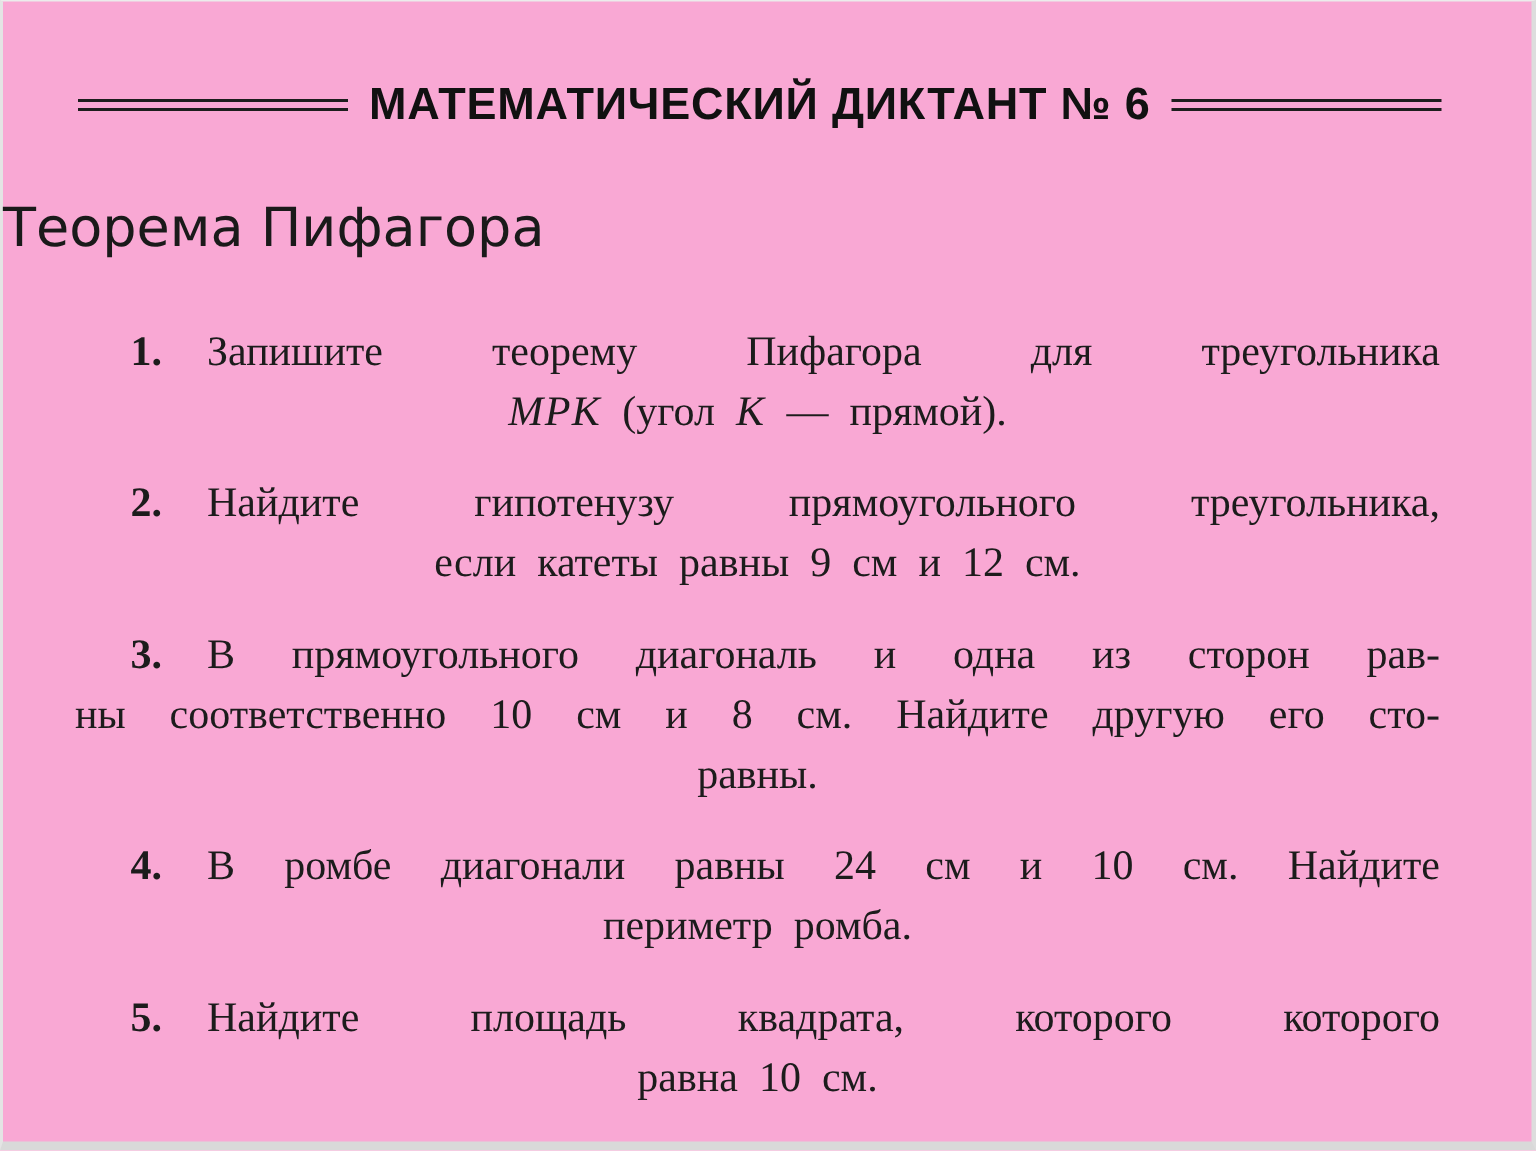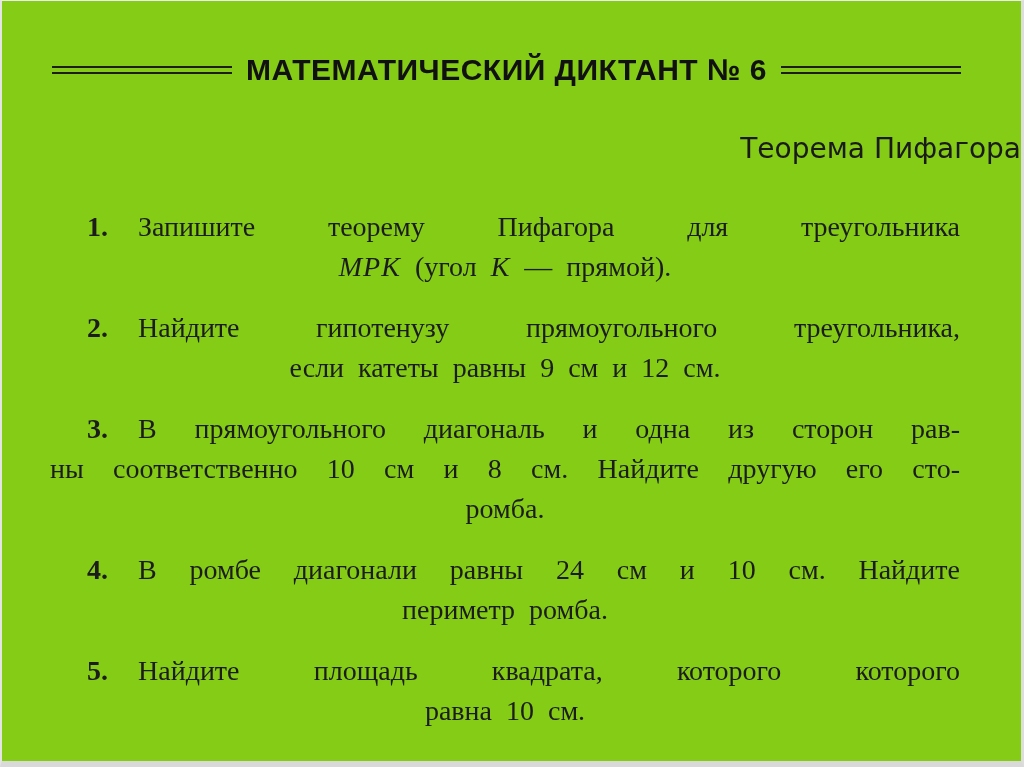--- a/index.html
+++ b/index.html
@@ -5,21 +5,21 @@
   html, body { margin: 0; padding: 0; }
   body {
     width: 1024px; height: 767px;
     background: #ffffff;
     overflow: hidden;
     box-sizing: border-box;
   }
   .slide {
     width: 1024px; height: 767px;
     box-sizing: border-box;
-    background: #84cc16;
+    background: #f9a8d4;
     border-top: 1px solid #ececec;
     border-left: 2px solid #e4e4e4;
     border-right: 3px solid #dddddd;
     border-bottom: 6px solid #d9d9d9;
     color: #1c1c1c;
     font-family: "Liberation Serif", "DejaVu Serif", serif;
   }
   
   .header {
     display: flex;
@@ -37,24 +37,24 @@
     font-weight: 700;
     font-size: 30px;
     letter-spacing: 0.5px;
     color: #111111;
     margin: 0 14px;
     white-space: nowrap;
   }
   
   .subtitle {
     margin: 45px 0 16px 0;
-    text-align: right;
+    text-align: left;
     font-family: "DejaVu Sans", "Liberation Sans", sans-serif;
     font-weight: 400;
-    font-size: 28px;
+    font-size: 36px;
     color: #1a1a1a;
   }
   
   .problems {
     margin: 42px 61px 0 48px;
   }
   .problem { margin-bottom: 21px; }
   .line {
     font-size: 28px;
     line-height: 40px;
@@ -90,21 +90,21 @@
         <div class="line jfull first"><b class="pnum">1.</b><span>Запишите теорему Пифагора для треугольника</span></div>
         <div class="line"><i>MPK</i><span> (угол </span><i>K</i><span> — прямой).</span></div>
       </div>
       <div class="problem">
         <div class="line jfull first"><b class="pnum">2.</b><span>Найдите гипотенузу прямоугольного треугольника,</span></div>
         <div class="line"><span>если катеты равны 9 см и 12 см.</span></div>
       </div>
       <div class="problem">
         <div class="line jfull first"><b class="pnum">3.</b><span>В прямоугольного диагональ и одна из сторон рав-</span></div>
         <div class="line jfull"><span>ны соответственно 10 см и 8 см. Найдите другую его сто-</span></div>
-        <div class="line"><span>ромба.</span></div>
+        <div class="line"><span>равны.</span></div>
       </div>
       <div class="problem">
         <div class="line jfull first"><b class="pnum">4.</b><span>В ромбе диагонали равны 24 см и 10 см. Найдите</span></div>
         <div class="line"><span>периметр ромба.</span></div>
       </div>
       <div class="problem">
         <div class="line jfull first"><b class="pnum">5.</b><span>Найдите площадь квадрата, которого которого</span></div>
         <div class="line"><span>равна 10 см.</span></div>
       </div>
     </div>

